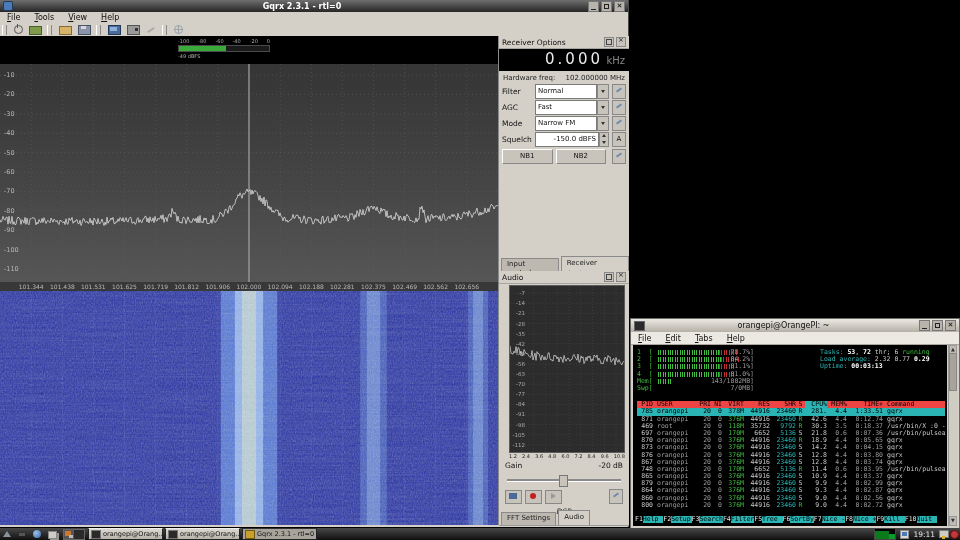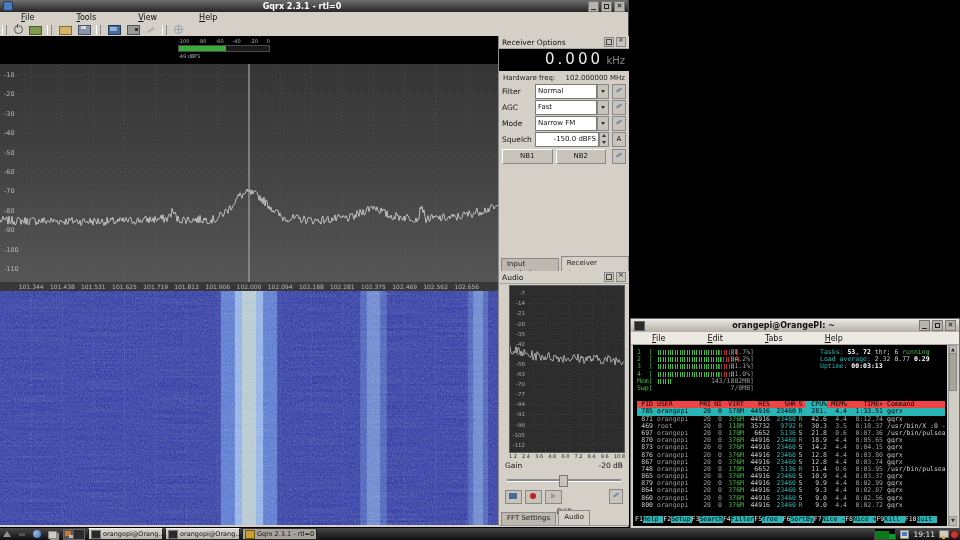--- a/index.html
+++ b/index.html
@@ -11,21 +11,21 @@
   .gticon{width:8px;height:8px;background:#4a7ab8;border:1px solid #203a58;margin:0 3px;border-radius:2px;}
   .gttext{flex:1;text-align:center;color:#fff;font-size:8px;font-weight:bold;}
   .winbtns{display:flex;gap:2px;margin-right:3px;}
   .winbtn{width:9px;height:9px;background:#b8b4ac;border:1px solid #777;position:relative;}
   .winbtn i{position:absolute;background:#222;}
   .wmin i{left:2px;right:2px;bottom:1px;height:1px;}
   .wmax i{left:2px;right:2px;top:2px;bottom:2px;background:none;border:1px solid #222;}
   .wclose i{left:2px;right:2px;top:3px;height:1px;transform:rotate(45deg);}
   .wclose i+i{transform:rotate(-45deg);}
   .menubar{position:absolute;left:0;top:12px;right:0;height:11px;background:#d4d0c8;display:flex;align-items:center;font-size:8px;color:#111;}
-  .mitem{display:inline-block;padding:0 21px;}
+  .mitem{display:inline-block;padding:0 7px;}
   .mitem::first-letter{text-decoration:underline;}
   .gtoolbar{position:absolute;left:0;top:23px;right:0;height:13px;background:#d4d0c8;border-bottom:1px solid #a09c94;display:flex;align-items:center;}
   .thandle{width:3px;height:10px;border-left:1px solid #fff;border-right:1px solid #888;margin:0 4px 0 2px;}
   .ticn{width:11px;height:10px;margin:0 3px;position:relative;}
   .i-power{border:1.5px solid #555;border-radius:50%;width:7px;height:7px;}
   .i-power::after{content:"";position:absolute;left:2px;top:-2px;width:1px;height:4px;background:#555;}
   .i-dev{background:#7f9a4a;border:1px solid #46602a;height:7px;margin-top:1px;}
   .i-folder{background:#d8b36a;border:1px solid #8a6a30;height:7px;margin-top:2px;}
   .i-save{background:#8a94a8;border:1px solid #4a5468;height:8px;}
   .i-save::after{content:"";position:absolute;left:2px;top:0;width:5px;height:3px;background:#d8d8d8;}
@@ -87,21 +87,21 @@
   .audbtns{position:absolute;left:6px;right:6px;top:218px;display:flex;align-items:center;}
   .sbtn{width:15px;height:12px;background:#c8c4bc;border:1px solid #888;margin-right:3px;position:relative;}
   .sbtn.net::after{content:"";position:absolute;left:3px;top:2px;width:8px;height:6px;background:#4a6a9a;}
   .sbtn.rec::after{content:"";position:absolute;left:4px;top:2px;width:6px;height:6px;border-radius:50%;background:#c02020;}
   .sbtn.play::after{content:"";position:absolute;left:5px;top:2px;width:0;height:0;border-top:3.5px solid transparent;border-bottom:3.5px solid transparent;border-left:5px solid #999;}
   .dsplabel{position:absolute;left:0;right:0;top:236px;text-align:center;font-style:italic;font-size:7.5px;color:#333;}
   
   #term{left:630px;top:318px;width:328px;height:210px;background:#d4d0c8;border:1px solid #6a6a6a;}
   .ttitle{position:absolute;left:0;top:0;right:0;height:13px;background:linear-gradient(#ece9e2,#b4b0a8);display:flex;align-items:center;}
   .tticon{width:9px;height:8px;background:#2a2a2a;border:1px solid #666;margin:0 3px;}
-  .tttext{flex:1;text-align:center;font-size:8px;color:#111;font-weight:bold;}
+  .tttext{flex:1;text-align:center;font-size:8px;color:#111;font-weight:normal;}
   .tmenu{position:absolute;left:0;top:13px;right:0;height:12px;background:#ece9e2;border-bottom:1px solid #aaa69e;display:flex;align-items:center;font-size:8px;color:#111;}
   .tcontent{position:absolute;left:2px;top:26px;width:314px;bottom:3px;background:#000;font-family:"DejaVu Sans Mono",monospace;font-size:6.5px;color:#c8c8c8;overflow:hidden;}
   .tscroll{position:absolute;right:2px;top:26px;width:8px;bottom:3px;background:#cfccc4;border-left:1px solid #999;}
   .tthumb{position:absolute;left:0;right:0;top:8px;height:36px;background:#a8a49c;border:1px solid #888;}
   .tsa{position:absolute;left:0;right:0;height:8px;background:#c0bcb4;border:1px solid #999;font-size:5px;text-align:center;line-height:7px;color:#333;}
   .htop{position:absolute;left:4px;top:4px;right:2px;}
   .mrow{display:flex;align-items:center;height:7.2px;line-height:7.2px;white-space:pre;}
   .mnum{color:#3fbf3f;width:20px;}
   .mtrack{width:96px;height:5px;position:relative;margin:0 1px;}
   .mfillc{position:absolute;left:0;top:0;bottom:0;background:repeating-linear-gradient(90deg,#3fbf3f 0 1px,transparent 1px 2.4px);}

